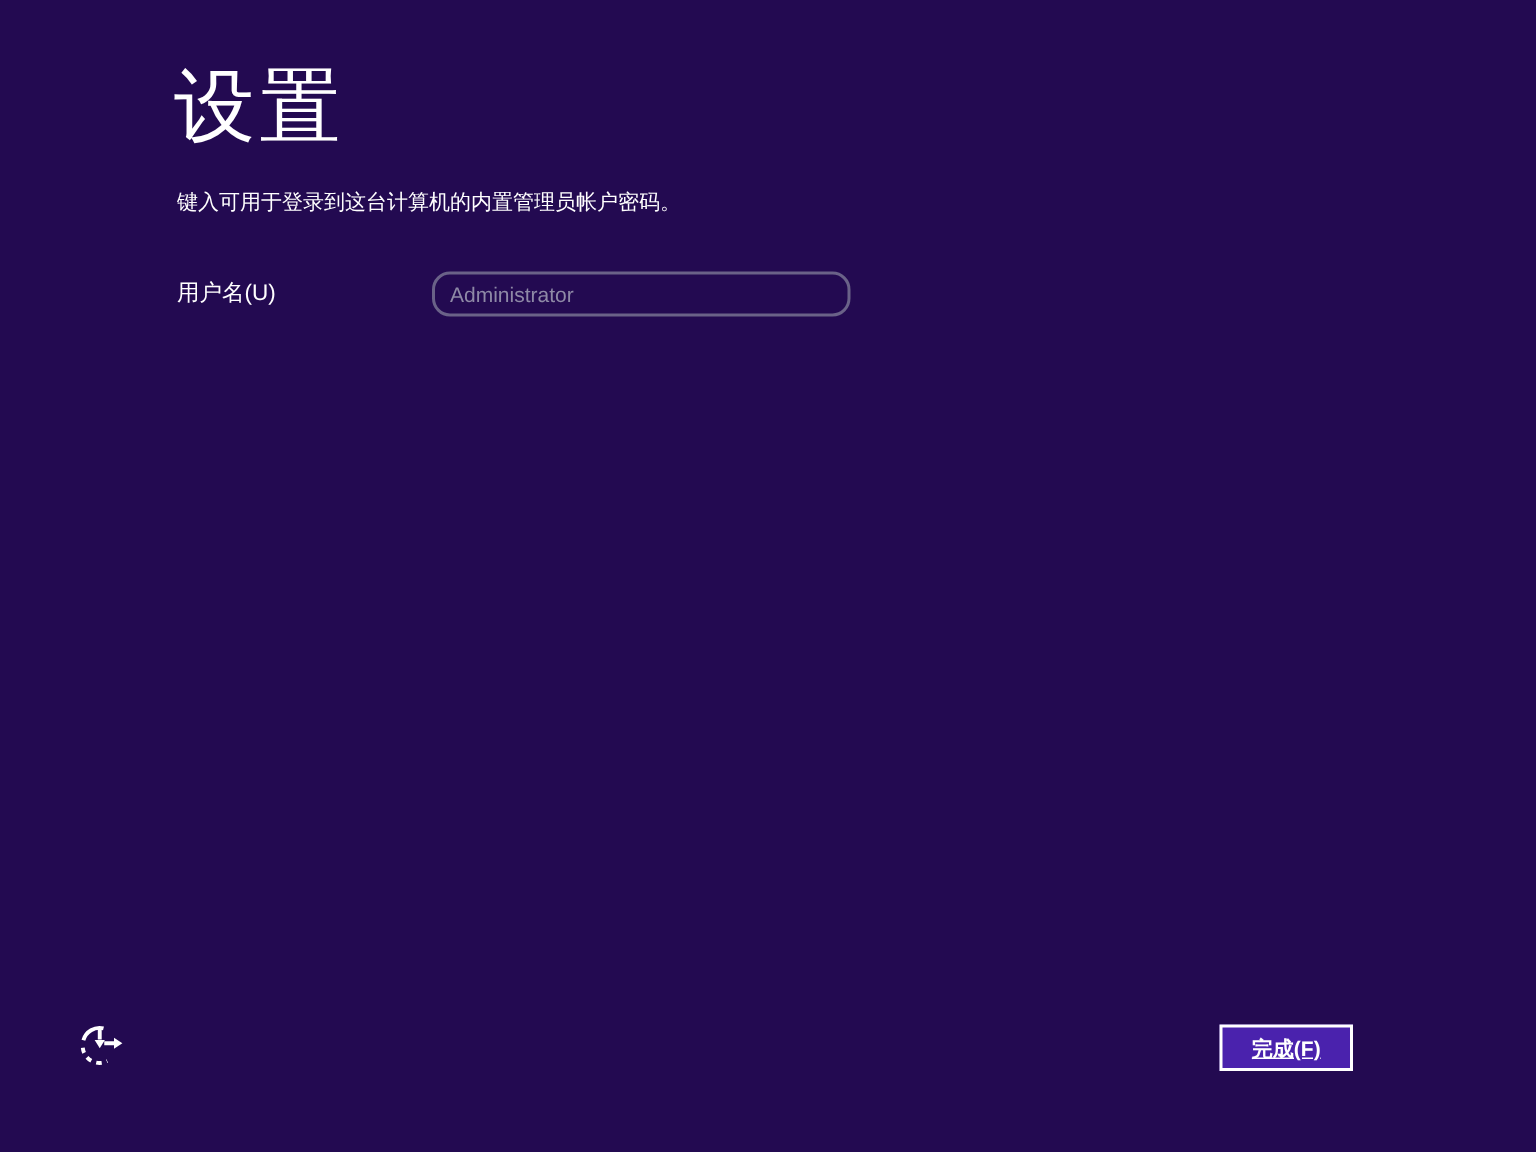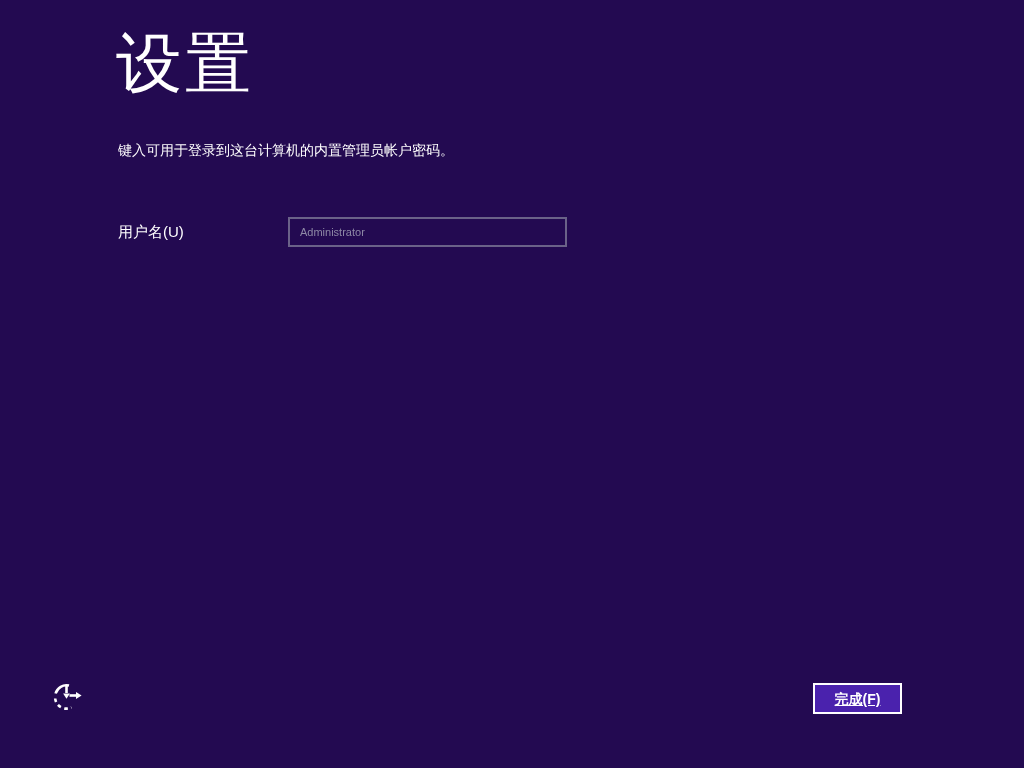--- a/index.html
+++ b/index.html
@@ -14,65 +14,64 @@
   }
   .stage {
     position: relative;
     width: 1024px;
     height: 768px;
     background: #230a51;
   }
   .page-title {
     position: absolute;
     left: 116px;
-    top: 24px;
+    top: 39px;
     color: #ffffff;
-    font-size: 66px;
+    font-size: 54px;
     font-weight: 300;
     line-height: 1.2;
     letter-spacing: 3px;
   }
   .page-subtitle {
     position: absolute;
     left: 118px;
-    top: 140px;
+    top: 124px;
     color: #ffffff;
     font-size: 14px;
     line-height: 20px;
     text-align: right;
   }
   .form {
     position: absolute;
     left: 118px;
     top: 181px;
   }
   .form-row {
     display: flex;
     align-items: center;
     margin-bottom: 16px;
     height: 30px;
-    margin-top: 36px;
   }
   .form-label {
     width: 170px;
     color: #ffffff;
     font-size: 15px;
     line-height: 30px;
     flex: 0 0 170px;
   }
   .form-input {
     width: 279px;
     height: 30px;
     box-sizing: border-box;
     border: none;
     outline: none;
     padding: 0 10px;
-    font-size: 11px;
+    font-size: 14px;
     font-family: "Liberation Sans", sans-serif;
-    border-radius: 0;
+    border-radius: 12px;
   }
   .input-username {
     background: transparent;
     border: 2px solid #6a6288;
     color: #8e89a6;
   }
   .input-password {
     background: #ffffff;
     color: #000000;
   }

